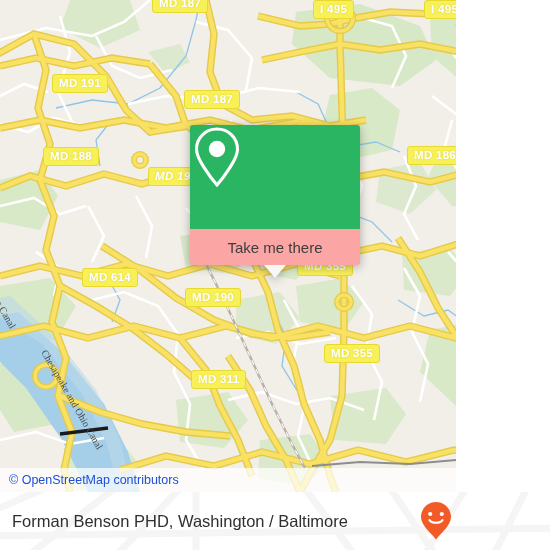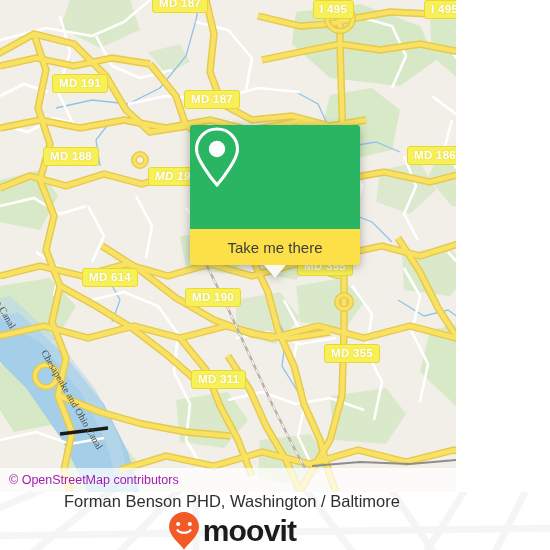--- a/index.html
+++ b/index.html
@@ -47,50 +47,50 @@
   
   #popup{
     position:absolute;left:190px;top:125px;width:170px;
     filter:drop-shadow(0 2px 5px rgba(0,0,0,.30));
   }
   #popup-body{
     background:#2ab563;height:104px;border-radius:3px 3px 0 0;
     display:flex;align-items:center;justify-content:center;
   }
   #popup-foot{
-    background:#fde047;height:36px;border-radius:0 0 3px 3px;
+    background:#fca5a5;height:36px;border-radius:0 0 3px 3px;
     display:flex;align-items:center;justify-content:center;
     color:#3d3d3d;font-size:15px;
   }
   #popup-tail{
     width:0;height:0;margin:0 auto;
     border-left:11px solid transparent;
     border-right:11px solid transparent;
     border-top:13px solid #f7f7f5;
   }
 
   
   #attribution{
     position:absolute;left:0;bottom:0;width:550px;height:24px;
     background:rgba(255,255,255,.72);
     display:flex;align-items:center;
-    font-size:12.5px;color:#a21caf;
+    font-size:12.5px;color:#1d4ed8;
     padding-left:9px;box-sizing:border-box;
   }
 
   
   #footer{
     position:absolute;left:0;top:492px;width:550px;height:58px;
     background:#ffffff;overflow:hidden;
   }
   #footer-watermark{position:absolute;left:0;top:0;opacity:.55;}
   #footer-inner{
     position:relative;width:466px;height:58px;
     display:flex;align-items:center;justify-content:space-between;
-    padding:0 14px 0 12px;box-sizing:border-box;flex-direction:column;
+    padding:0 14px 0 12px;box-sizing:border-box;
   }
   #place-title{font-size:16.5px;color:#2f2f2f;white-space:nowrap;}
   #brand{display:flex;align-items:center;gap:3px;}
   #brand-word{
     font-size:30px;color:#1b1b1b;font-weight:bold;letter-spacing:-.8px;
     line-height:30px;
   }
 </style>
 </head>
 <body>
@@ -319,18 +319,17 @@
     </svg>
     <div id="footer-inner">
       <span id="place-title">Forman Benson PHD, Washington / Baltimore</span>
       <span id="brand">
         <svg width="32" height="40" viewBox="0 0 32 40">
           <path d="M16,1 C7.7,1 1,7.7 1,16 C1,24.5 12,33 16,38.5 C20,33 31,24.5 31,16 C31,7.7 24.3,1 16,1 Z" fill="#f25b28"></path>
           <circle cx="10.2" cy="13" r="2.1" fill="#ffffff"></circle>
           <circle cx="21.8" cy="13" r="2.1" fill="#ffffff"></circle>
           <path d="M9.5,19.2 C11.6,22.6 20.4,22.6 22.5,19.2" stroke="#ffffff" stroke-width="2.2" fill="none" stroke-linecap="round"></path>
         </svg>
-        <span id="brand-word">moovit</span>
       </span>
     </div>
   </div>
 
 </div>
 
 </body></html>

